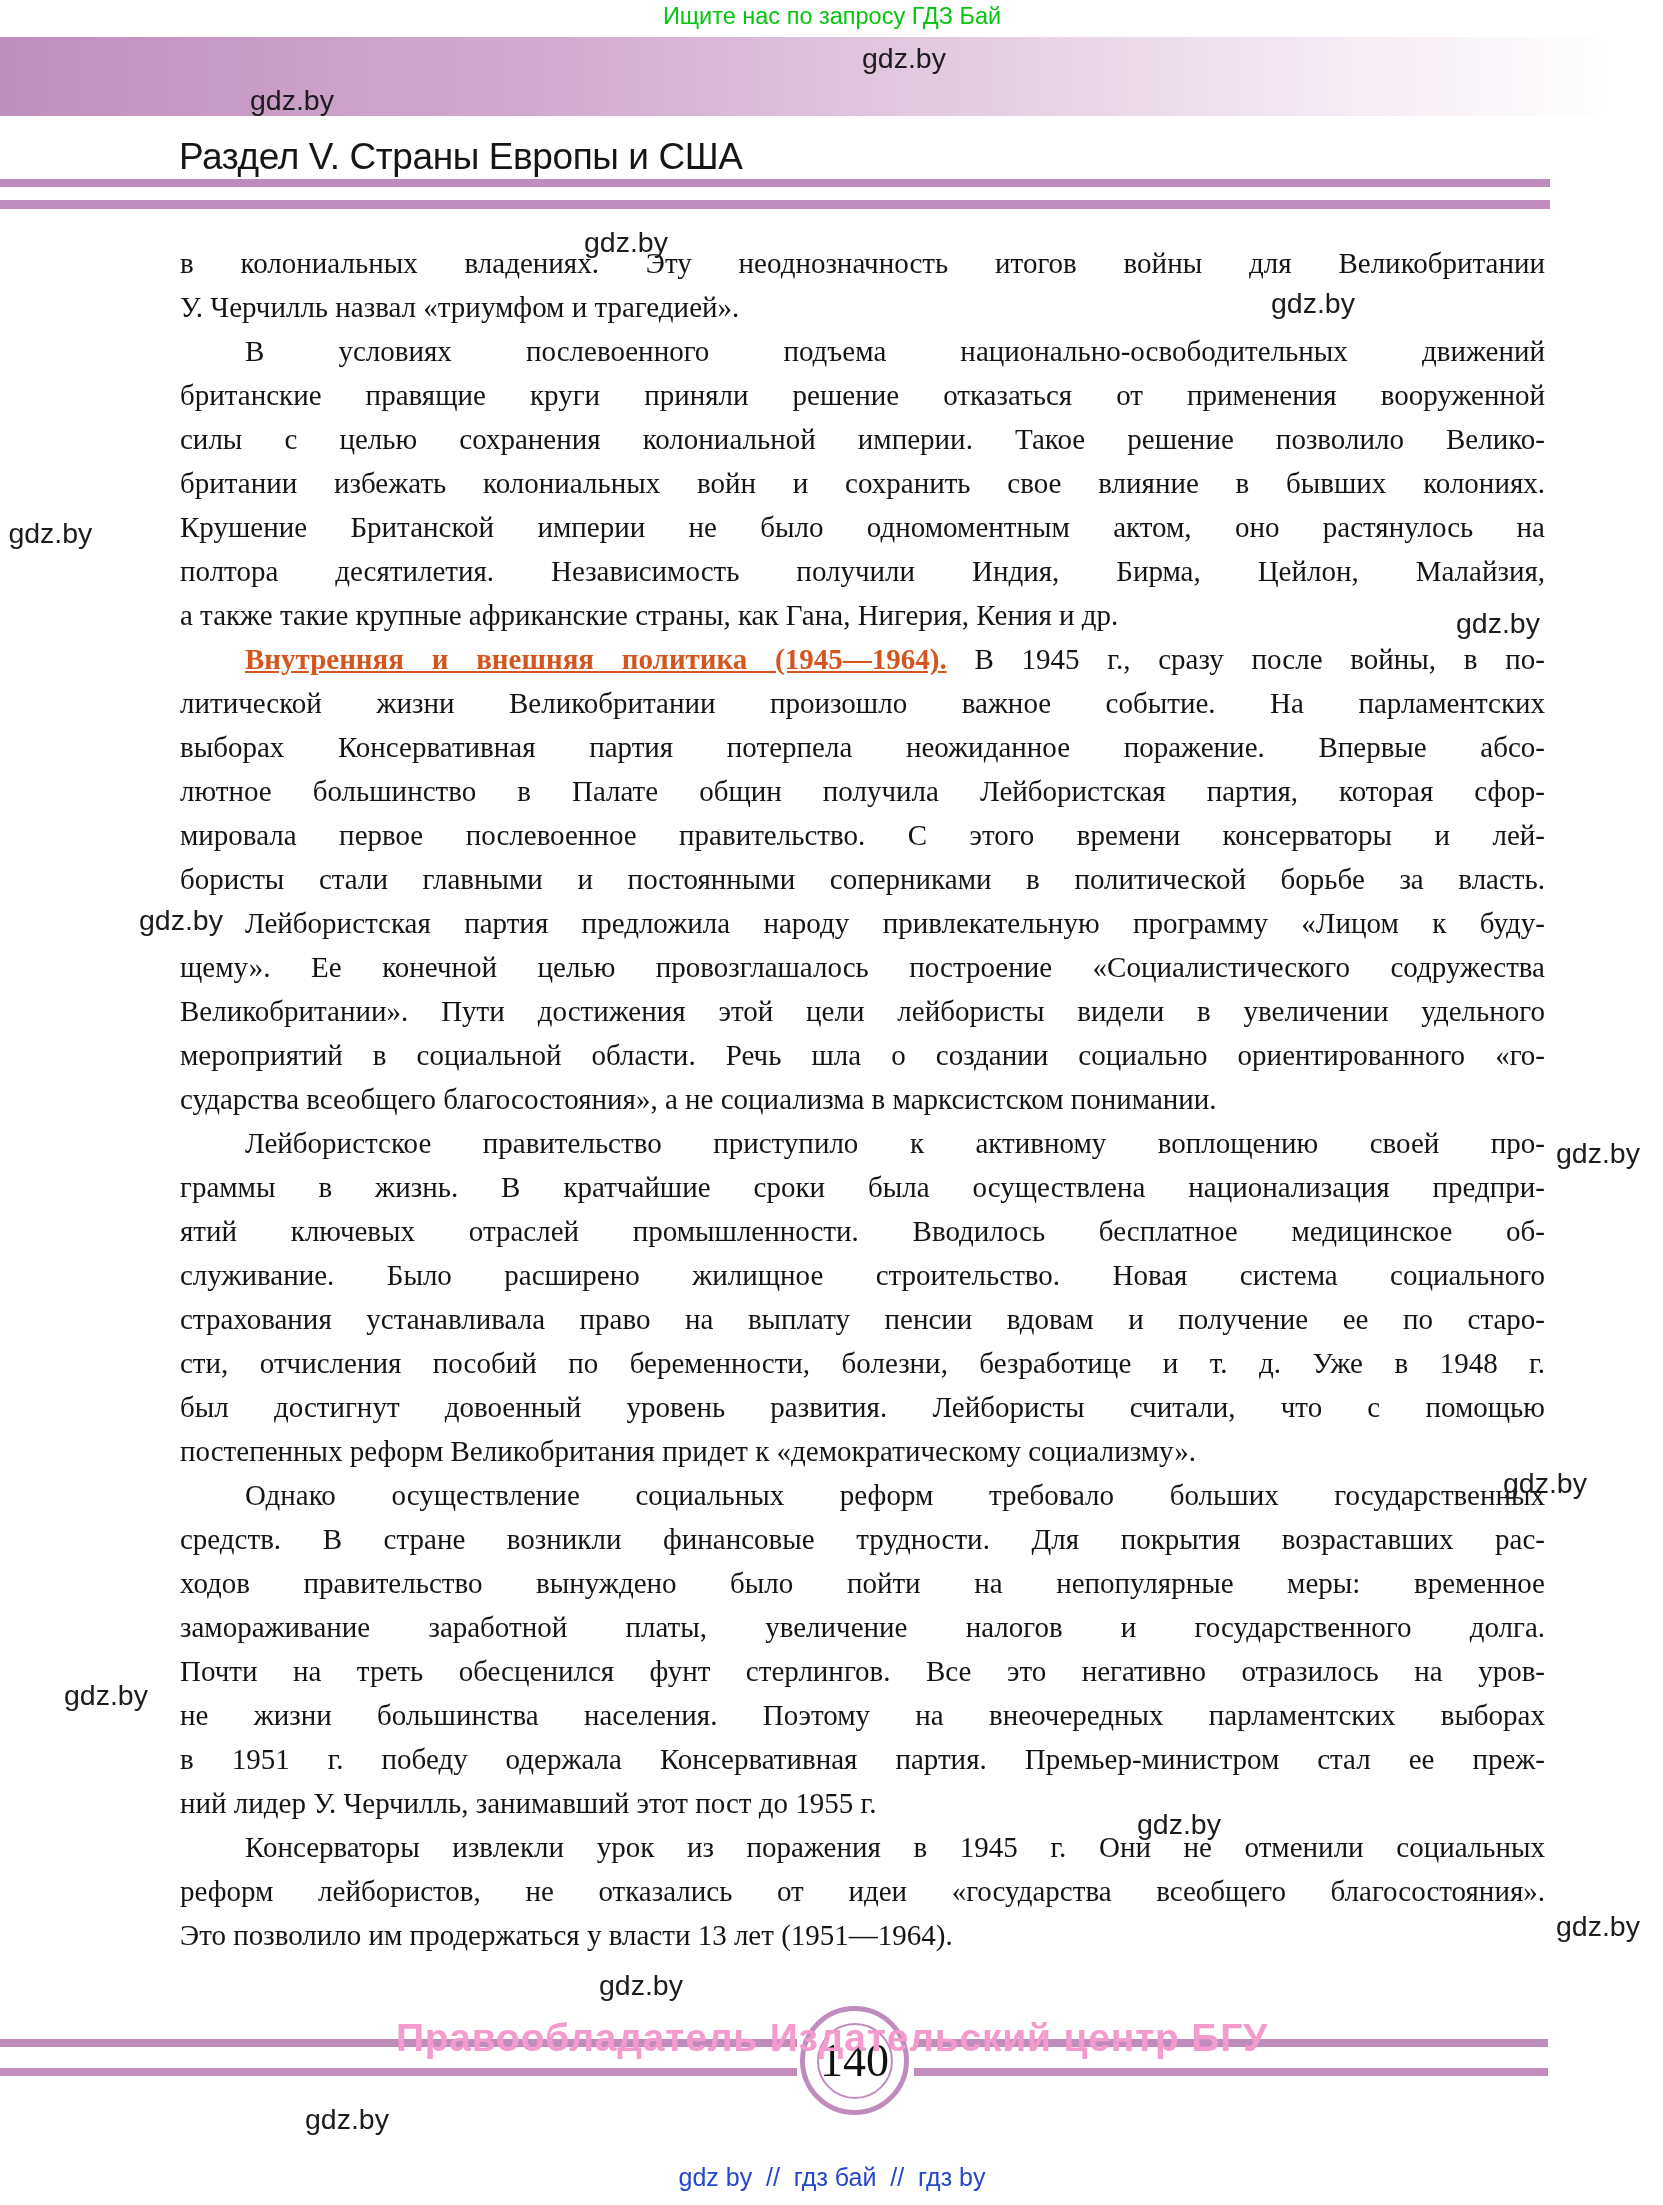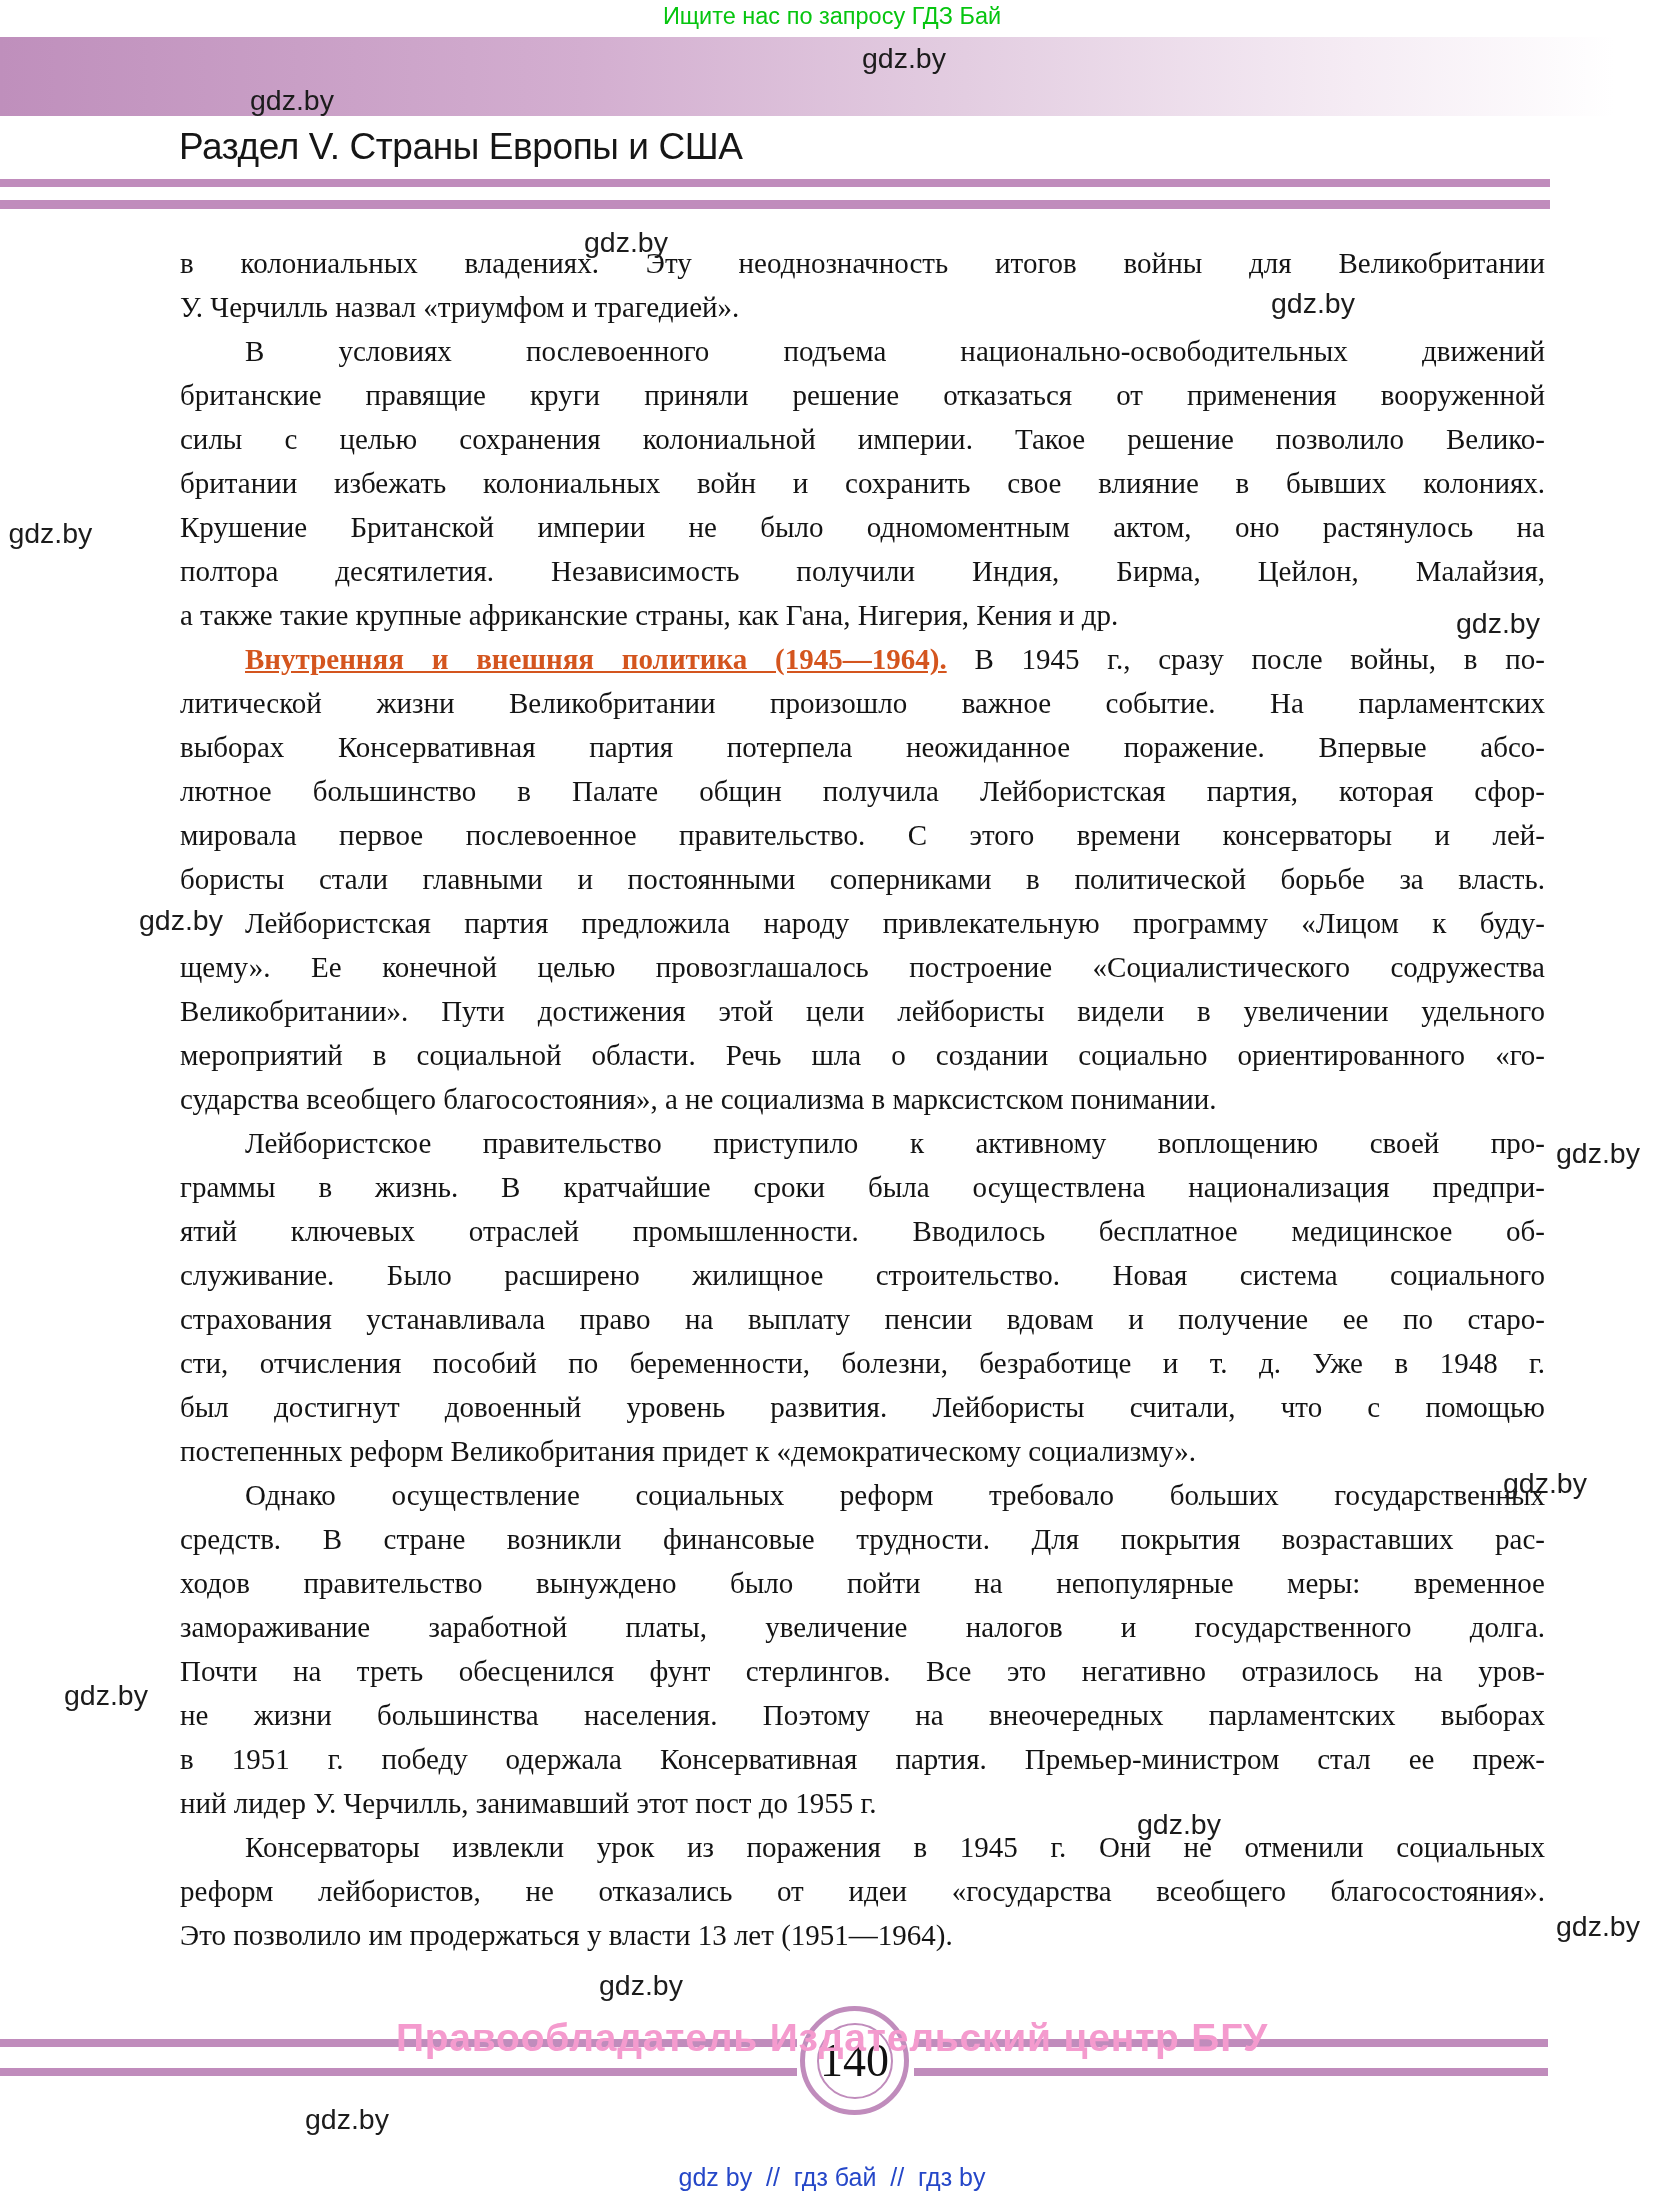--- a/index.html
+++ b/index.html
@@ -13,21 +13,21 @@
   }
   .top-bar{
     position:absolute;top:37px;left:0;width:1664px;height:79px;
     background:linear-gradient(90deg,#bf8fbc 0%,#c99fc6 18%,#d3aed0 35%,#e3cde1 58%,#f4eaf3 80%,#ffffff 97%);
   }
   .wm{
     position:absolute;font-family:"Liberation Sans",sans-serif;font-size:28.5px;
     color:#1c1c1c;white-space:nowrap;z-index:7;
   }
   .section-header{
-    position:absolute;left:179px;top:126px;margin:0;
+    position:absolute;left:179px;top:136px;margin:0;
     font-family:"Liberation Sans",sans-serif;font-size:37px;font-weight:400;
     letter-spacing:-0.4px;color:#161616;z-index:2;
   }
   .hrule{position:absolute;left:0;background:var(--mauve);z-index:1;}
   .hrule.r1{top:179px;width:1550px;height:7.5px;}
   .hrule.r2{top:200px;width:1550px;height:9.2px;}
   #text-column{
     position:absolute;left:180px;top:241px;width:1365px;
     font-size:29px;line-height:44px;color:#141414;z-index:2;
   }

